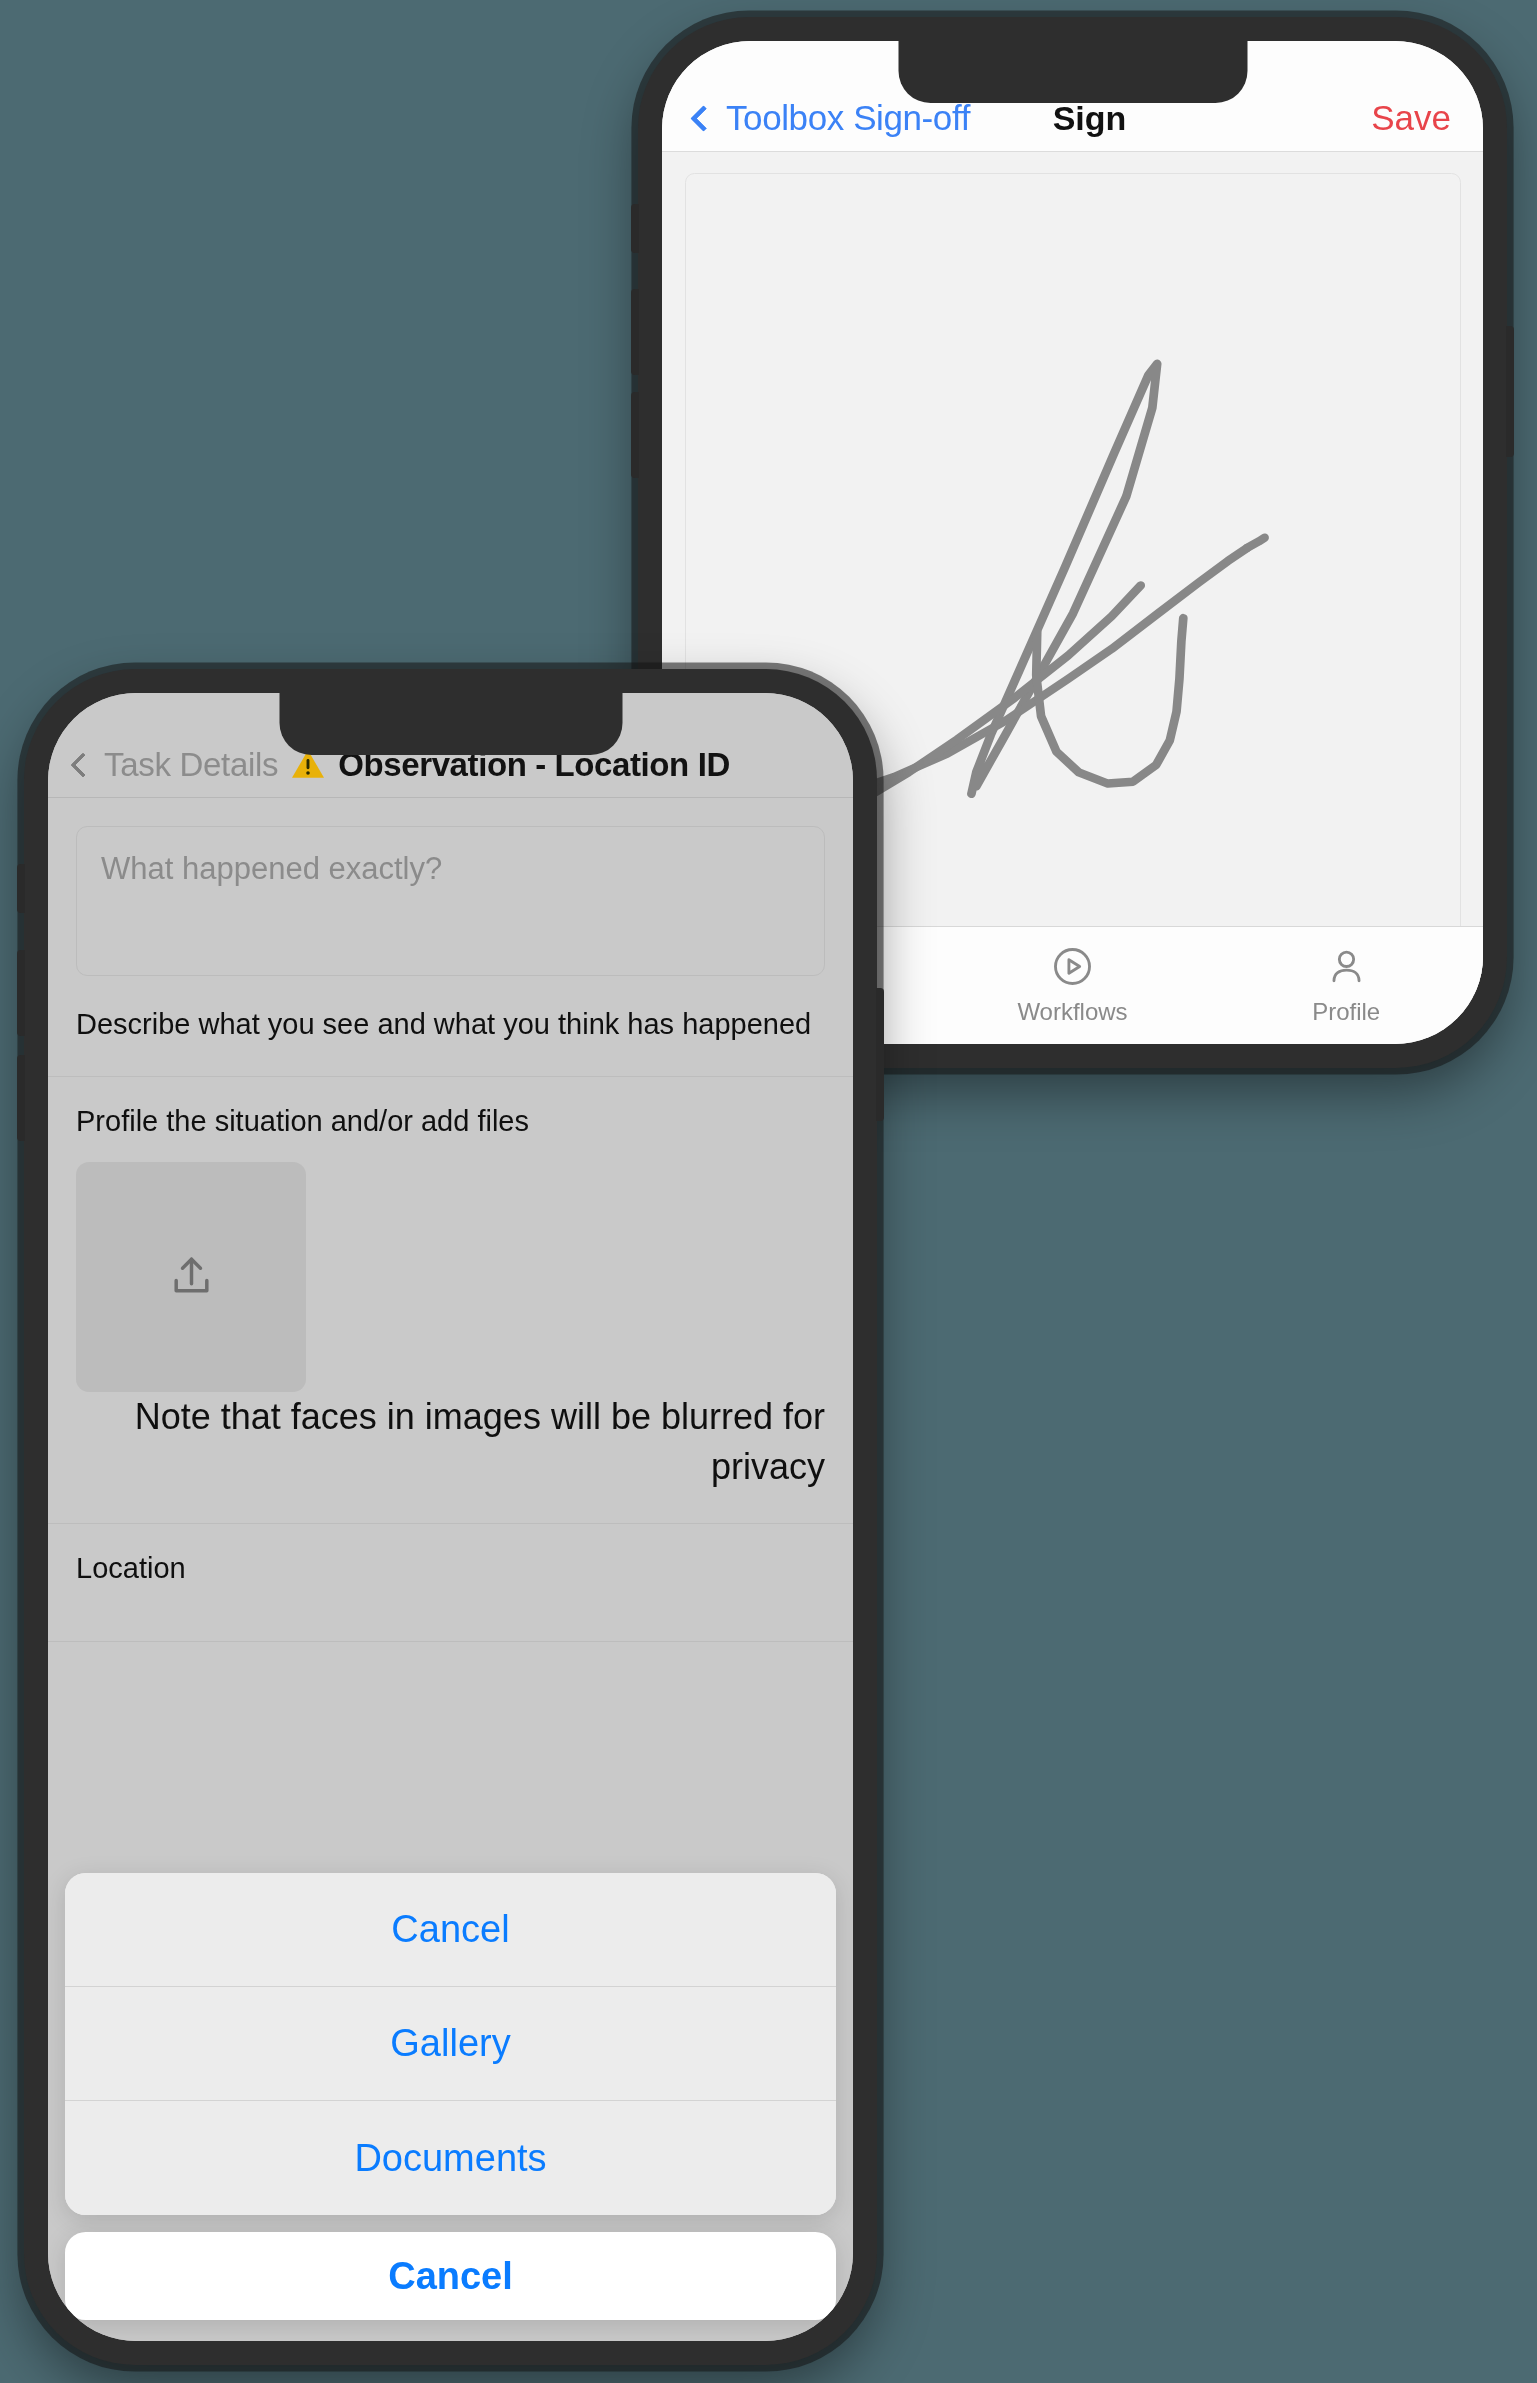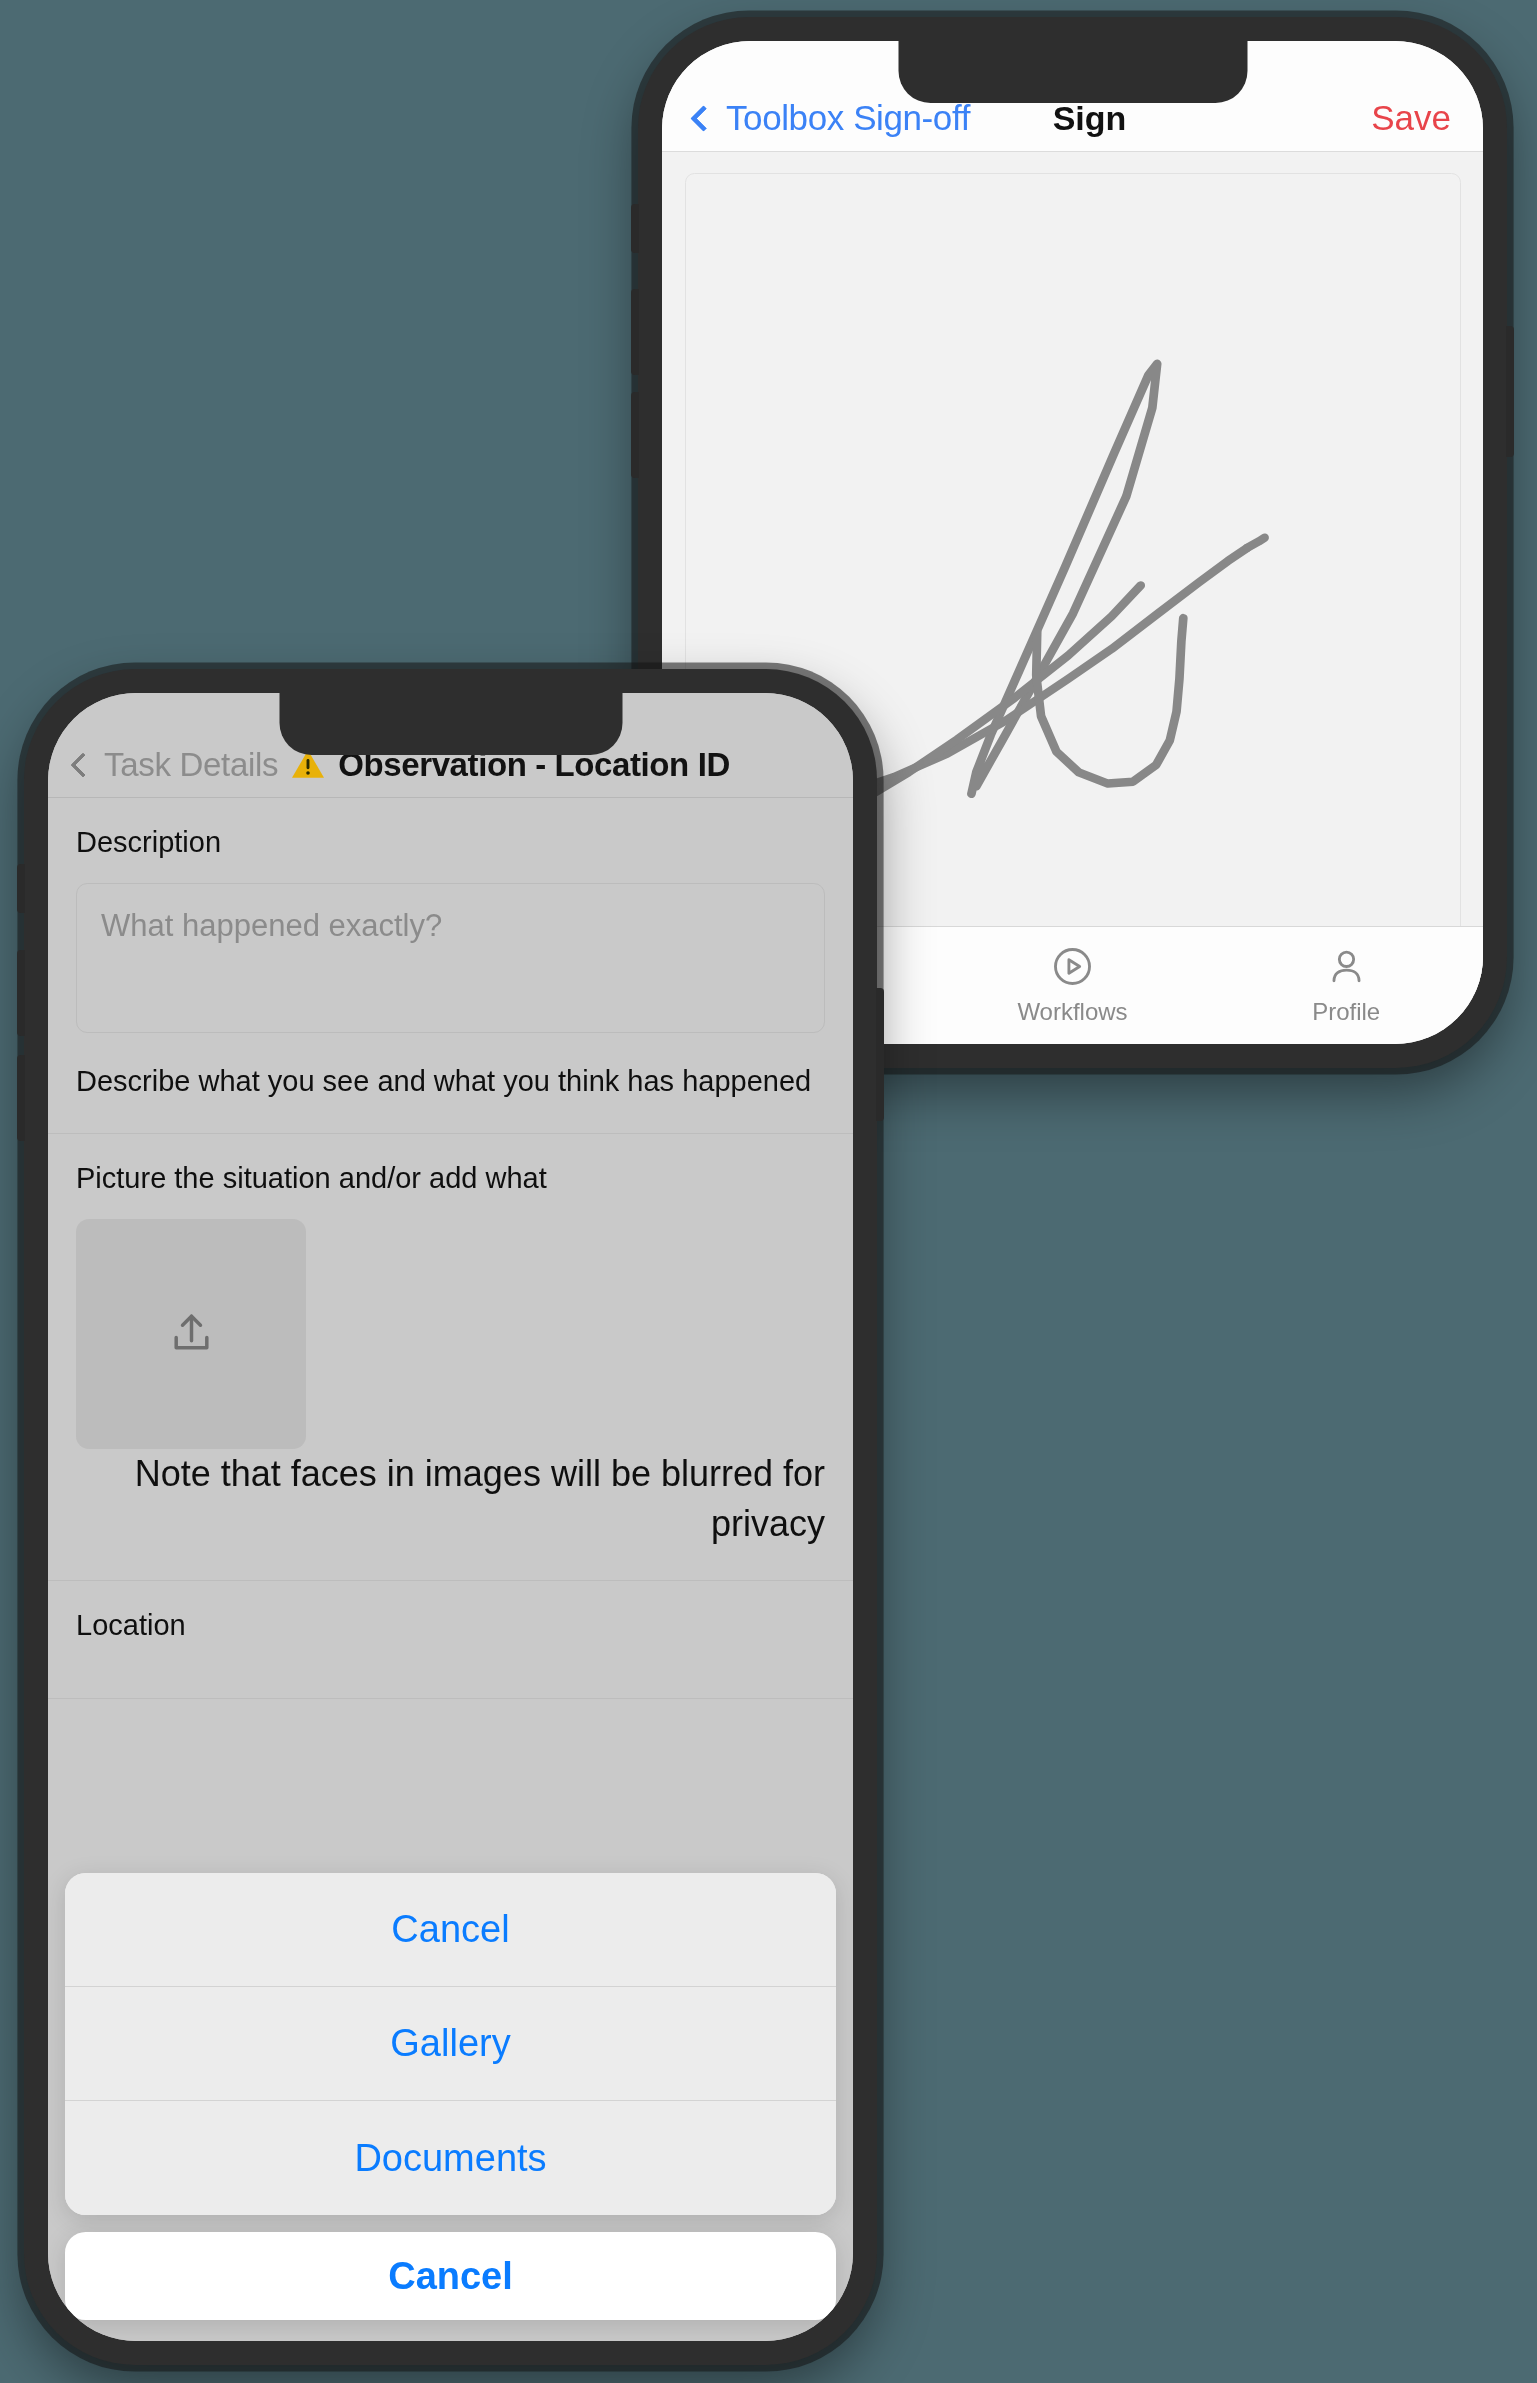--- a/index.html
+++ b/index.html
@@ -335,29 +335,28 @@
               <circle cx="12" cy="17.2" r="1.25" fill="#2a2a00"></circle>
             </svg>
           </span>
           <span class="nav-front-title">Observation - Location ID</span>
         </div>
       </div>
 
       <div class="form-area">
 
         <div class="fsec">
-          <div class="fsec-title">Description</div>
           <div class="textarea-box">
             <span class="textarea-ph">What happened exactly?</span>
           </div>
           <div class="fsec-help">Describe what you see and what you think has happened</div>
         </div>
 
         <div class="fsec">
-          <div class="fsec-title">Picture the situation and/or add what</div>
+          <div class="fsec-title">Profile the situation and/or add files</div>
           <div class="upload-box">
             <span>
               <svg width="49" height="49" viewBox="0 0 24 24" fill="none" stroke="#6e6e6e" stroke-width="1.7" stroke-linecap="round" stroke-linejoin="round">
                 <path d="M12 16 L12 4"></path>
                 <path d="M7.6 8.4 L12 4 L16.4 8.4"></path>
                 <path d="M4.5 14.5 L4.5 19.5 L19.5 19.5 L19.5 14.5"></path>
               </svg>
             </span>
           </div>
           <div class="upload-help">Note that faces in images will be blurred for privacy</div>

